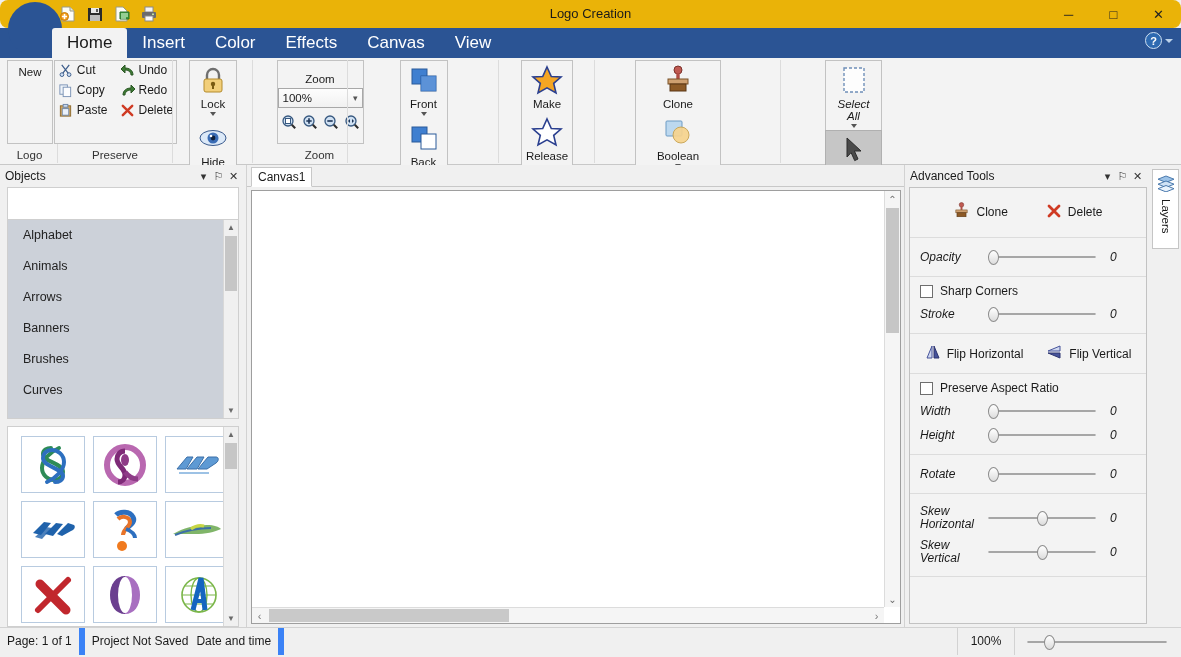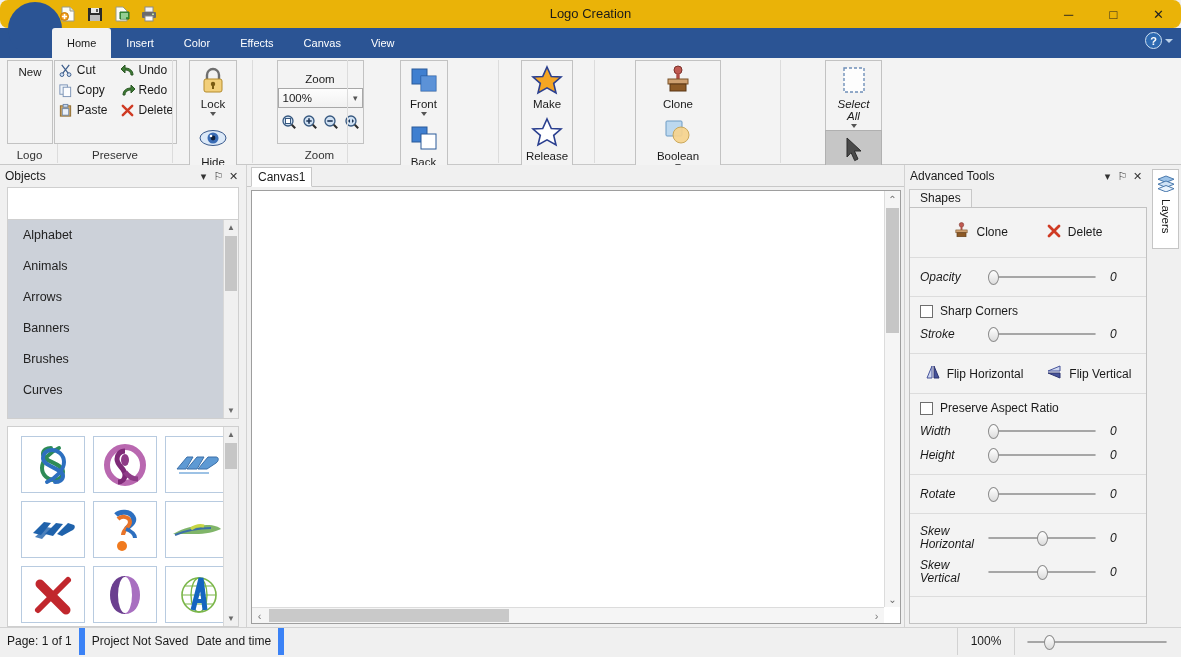--- a/index.html
+++ b/index.html
@@ -23,21 +23,21 @@
   }
   .winbtns { position:absolute; right:0; top:0; display:flex; height:28px; }
   .wb { width:45px; height:28px; display:flex; align-items:center; justify-content:center;
         font-size:13px; color:#222; cursor:default; }
 
   
   .tabstrip { position:relative; height:30px; background:#2b5494; }
   .orb { position:absolute; left:8px; top:-26px; width:54px; height:54px;
          border-radius:50%; background:#2b5494; }
   .tabs { position:absolute; left:52px; top:0; display:flex; height:30px; }
-  .tab { padding:0 15px; height:30px; line-height:30px; color:#ffffff; font-size:11px;
+  .tab { padding:0 15px; height:30px; line-height:30px; color:#ffffff; font-size:17px;
          cursor:default; }
   .tab.active { background:#f3f3f3; color:#1a1a1a; border-top-left-radius:3px;
                 border-top-right-radius:3px; }
   .helpbtn { position:absolute; right:8px; top:4px; display:flex; align-items:center; gap:3px; }
   .helpcircle { width:17px; height:17px; border-radius:50%; background:#2e6ab1;
      border:1.5px solid #cfe0f2; color:#fff; font-size:11px; font-weight:bold;
      display:flex; align-items:center; justify-content:center; }
   .helparrow { width:0;height:0;border-left:4px solid transparent;border-right:4px solid transparent;
      border-top:4px solid #bcd2ea; }
 
@@ -653,23 +653,20 @@
       </div>
     </div>
 
     <div class="rpanel">
       <div class="panelhdr">
         <span class="ttl">Advanced Tools</span>
         <span class="pbtn">▾</span>
         <span class="pbtn">⚐</span>
         <span class="pbtn">✕</span>
       </div>
-      <div class="rtabs">
-        <div class="rtab">Shapes</div>
-      </div>
       <div class="rbody">
 
         <div class="rsec">
           <div class="actrow">
             <div class="actbtn">
               <span>
                 <svg width="17" height="17" viewBox="0 0 30 30">
                     <circle cx="15" cy="5" r="4" fill="#c05a52" stroke="#7c332c"></circle>
                     <rect x="13.3" y="8" width="3.4" height="6" fill="#b04c44"></rect>
                     <rect x="5" y="14" width="20" height="5" fill="#cfa070" stroke="#7a5228"></rect>

